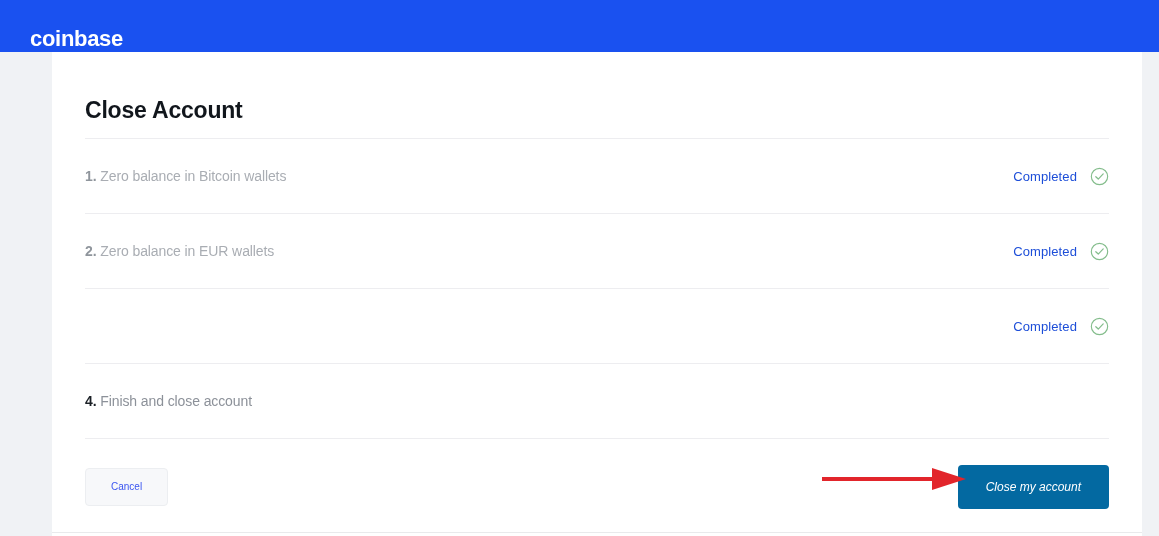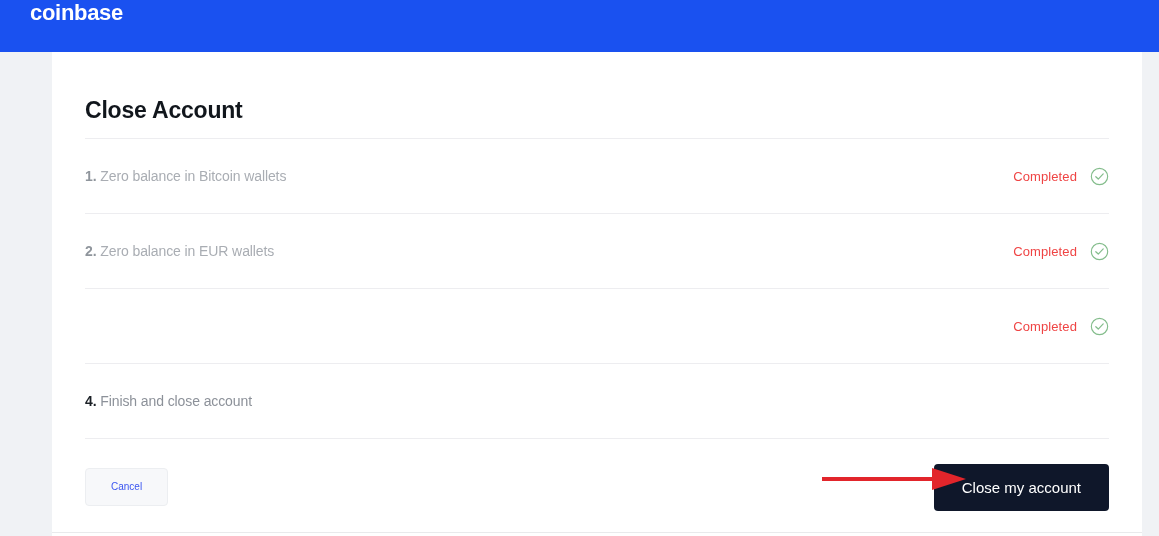--- a/index.html
+++ b/index.html
@@ -18,21 +18,21 @@
   }
 
   
   .topbar {
     position: absolute;
     top: 0; left: 0;
     width: 1159px;
     height: 52px;
     background: #1a51f0;
     display: flex;
-    align-items: flex-start;
+    align-items: flex-end;
   }
 
   .brand {
     margin-left: 30px;
     color: #ffffff;
     font-size: 22px;
     font-weight: bold;
     letter-spacing: -0.3px;
   }
 
@@ -175,21 +175,21 @@
   .step-row.active .step-label .num { color: #1b2026; }
 
   .step-status {
     margin-left: auto;
     display: flex;
     align-items: center;
   }
 
   .status-text {
     font-size: 13px;
-    color: #ef4444;
+    color: #1d4ed8;
     letter-spacing: 0.1px;
     margin-right: 13px;
   }
 
   .check-icon {
     width: 19px;
     height: 19px;
     display: block;
   }
 
@@ -208,29 +208,30 @@
     color: #3a55f0;
     font-family: "Liberation Sans", sans-serif;
     font-size: 10px;
     padding: 13px 25px;
     cursor: pointer;
     line-height: 1;
   }
 
   .btn-danger {
     margin-left: auto;
-    background: #0f172a;
+    background: #0369a1;
     border: none;
     border-radius: 4px;
     color: #ffffff;
     font-family: "Liberation Sans", sans-serif;
-    font-size: 15px;
+    font-size: 12px;
     padding: 16px 28px;
     cursor: pointer;
     line-height: 1;
+    font-style: italic;
   }
 
   
   .arrow-annotation {
     position: absolute;
     left: 735px;
     top: 27px;
     width: 152px;
     height: 26px;
     pointer-events: none;

